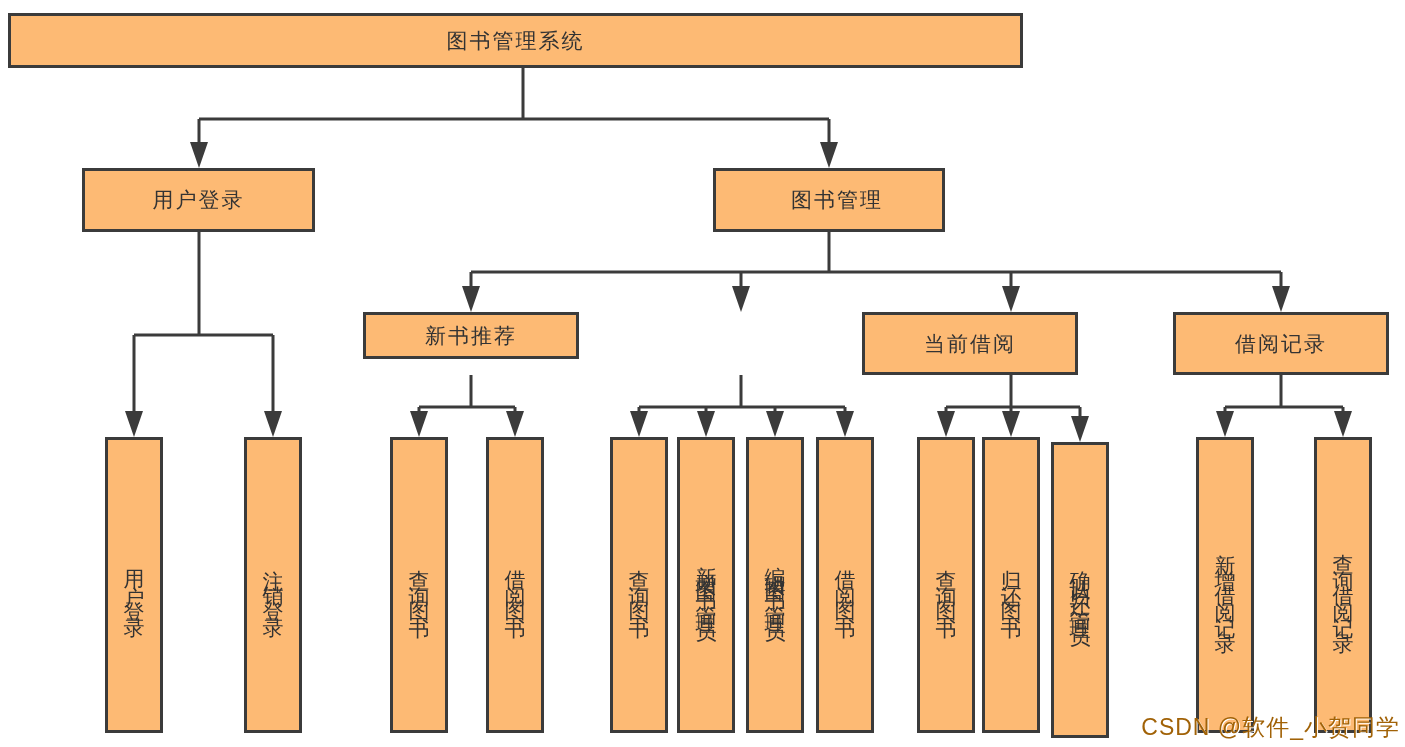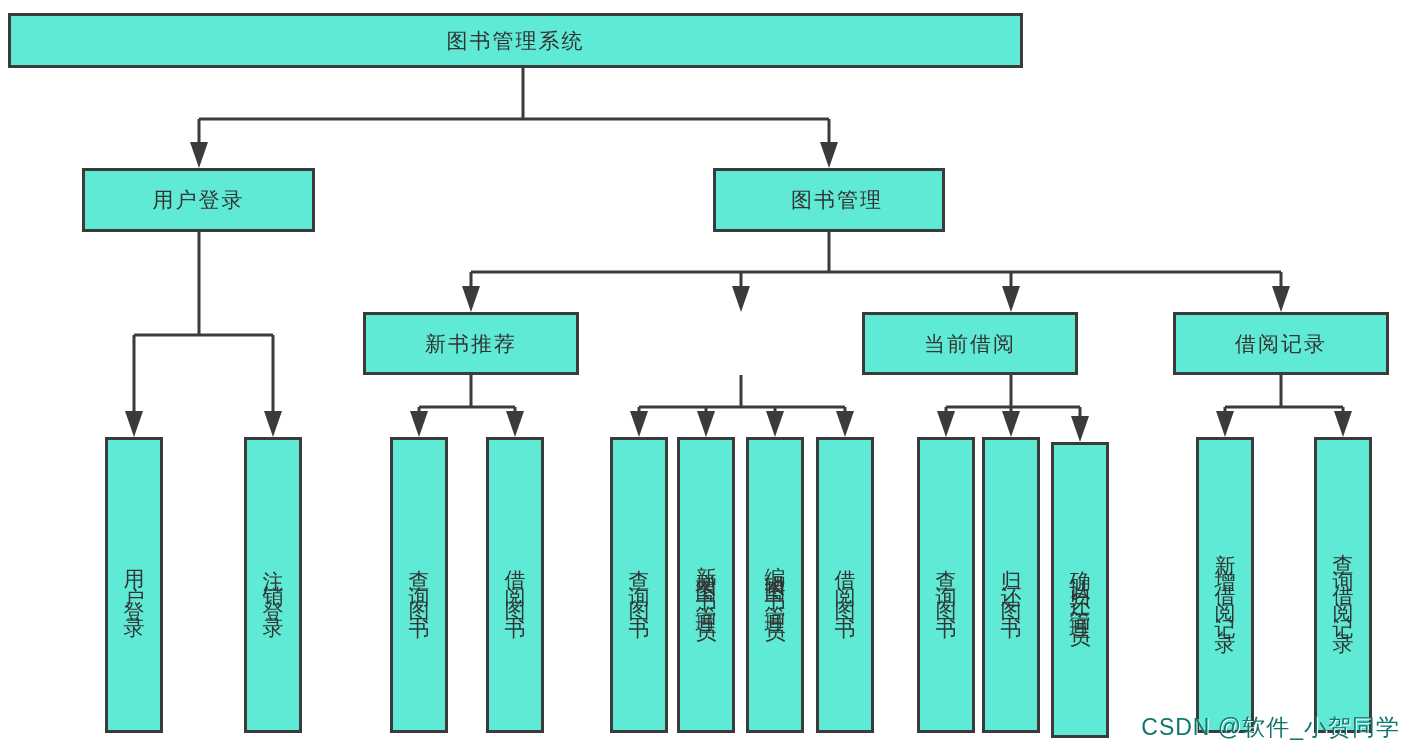--- a/index.html
+++ b/index.html
@@ -13,41 +13,41 @@
   svg.connectors {
     position:absolute; left:0; top:0; width:1405px; height:747px;
     pointer-events:none;
   }
   svg.connectors path { stroke:#3b3b3b; stroke-width:3; fill:none; }
   svg.connectors polygon { fill:#3b3b3b; stroke:none; }
   .node {
     position:absolute;
     box-sizing:border-box;
     border:3px solid #3b3b3b;
-    background:#5eead4;
+    background:#fdba74;
     color:#333333;
     display:flex;
     align-items:center;
     justify-content:center;
     font-size:21px;
     letter-spacing:2px;
     text-align:center;
   }
   .leaf {
     writing-mode:vertical-rl;
     text-orientation:mixed;
     font-size:21px;
     letter-spacing:16px;
   }
   .leaf.long { letter-spacing:8px; }
   .watermark {
     position:absolute;
     right:5px; bottom:4px;
     font-size:23px;
-    color:#0f766e;
+    color:#a16207;
     letter-spacing:1px;
     text-shadow:1px 1px 0 #ffffff;
     white-space:nowrap;
   }
 </style>
 </head>
 <body>
 
 <div class="stage">
 
@@ -92,21 +92,21 @@
       <polygon points="1216,411 1234,411 1225,437"></polygon>
       <polygon points="1334,411 1352,411 1343,437"></polygon>
     </g>
   </svg>
 
   <div class="node" style="left:8px; top:13px; width:1015px; height:55px;">图书管理系统</div>
 
   <div class="node" style="left:82px; top:168px; width:233px; height:64px;">用户登录</div>
   <div class="node" style="left:713px; top:168px; width:232px; height:64px;padding-left:16px;">图书管理</div>
 
-  <div class="node" style="left:363px; top:312px; width:216px; height:63px;">新书推荐</div>
+  <div class="node" style="left:363px; top:312px; width:216px; height:47px;">新书推荐</div>
   <div class="node" style="left:862px; top:312px; width:216px; height:63px;">当前借阅</div>
   <div class="node" style="left:1173px; top:312px; width:216px; height:63px;text-align:right;">借阅记录</div>
 
   <div class="node leaf" style="left:105px; top:437px; width:58px; height:296px;">用户登录</div>
   <div class="node leaf" style="left:244px; top:437px; width:58px; height:296px;">注销登录</div>
 
   <div class="node leaf" style="left:390px; top:437px; width:58px; height:296px;">查询图书</div>
   <div class="node leaf" style="left:486px; top:437px; width:58px; height:296px;">借阅图书</div>
 
   <div class="node leaf" style="left:610px; top:437px; width:58px; height:296px;">查询图书</div>

